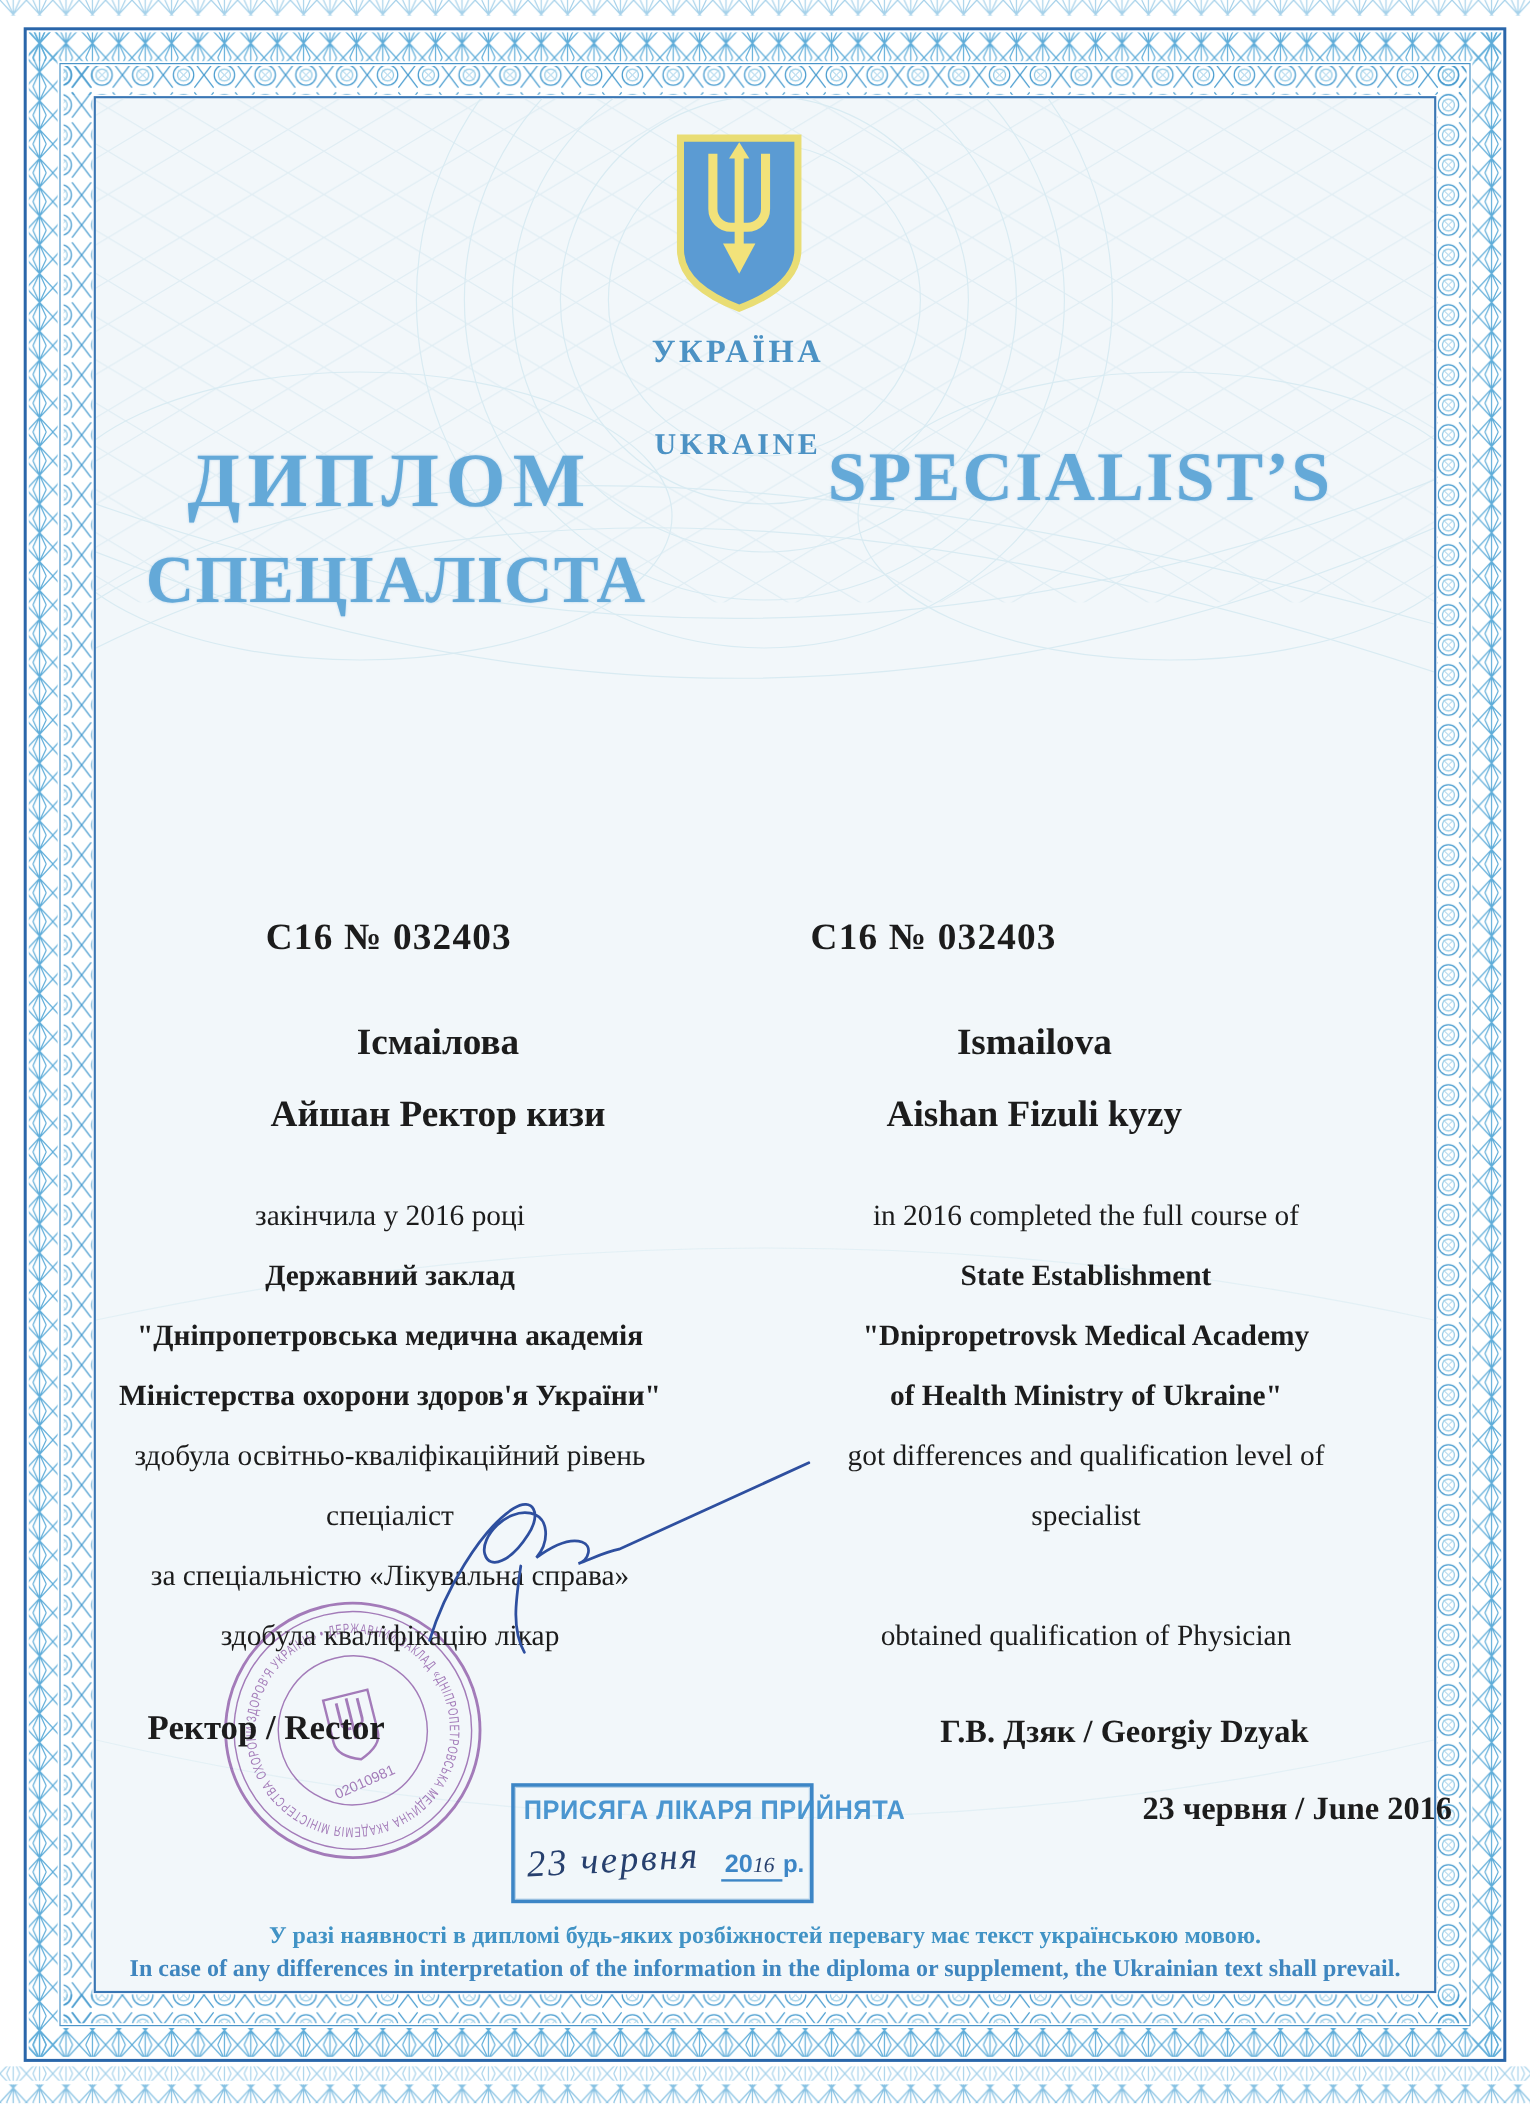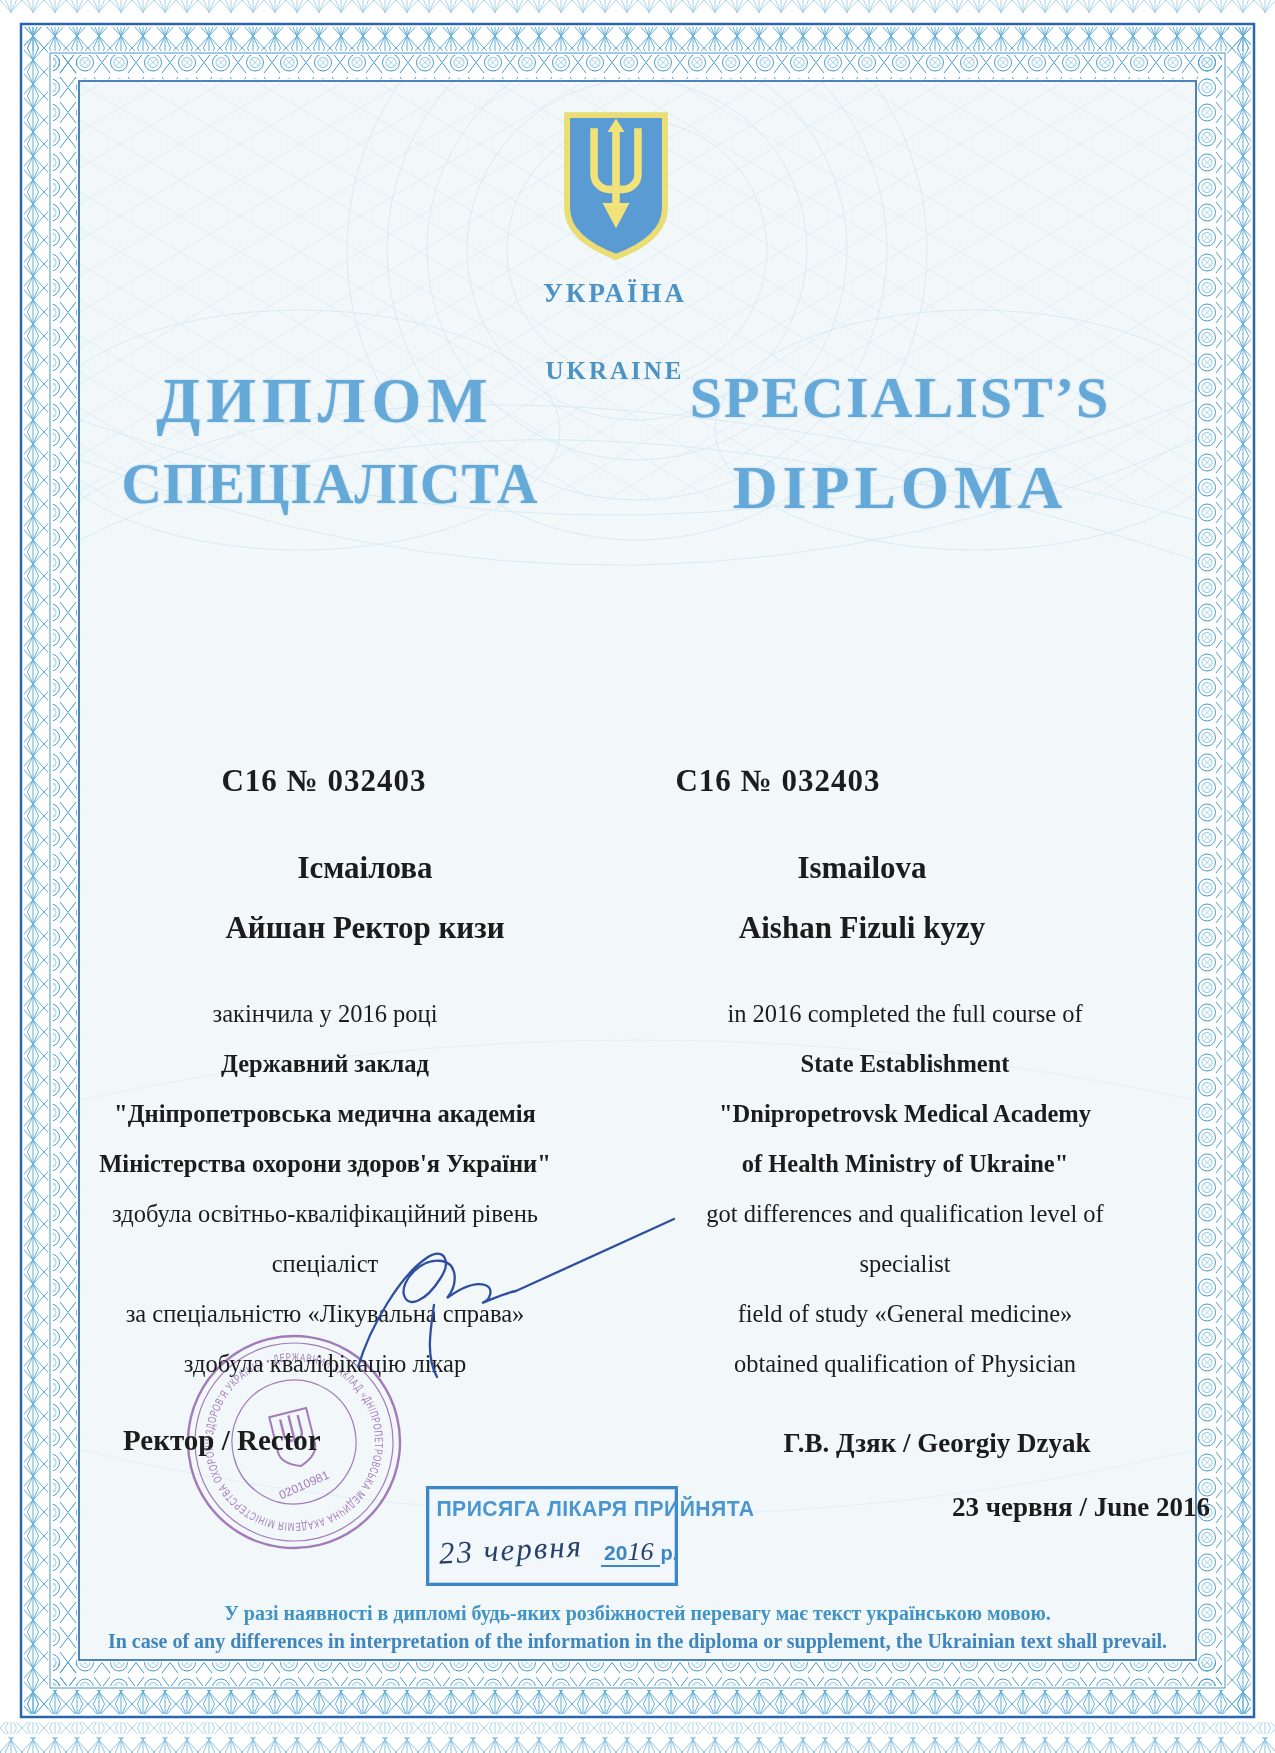--- a/index.html
+++ b/index.html
@@ -118,21 +118,20 @@
     <path d="M64,10 l10,16 h-20 z" fill="#f2e27a"></path>
     <path d="M48,110 h32 l-16,30 z" fill="#f2e27a"></path>
   </svg>
 
   <div class="abs layer ctr country" style="left:465px;top:278px;width:300px;">УКРАЇНА</div>
   <div class="abs layer ctr country" style="left:465px;top:314px;width:300px;font-size:25px;margin-top:43px;">UKRAINE</div>
 
   <div class="abs layer ctr head uk1" style="left:70px;top:364px;width:510px;">ДИПЛОМ</div>
   <div class="abs layer ctr head uk2" style="left:70px;top:452px;width:520px;">СПЕЦІАЛІСТА</div>
   <div class="abs layer ctr head en1" style="left:650px;top:364px;width:500px;">SPECIALIST’S</div>
-  <div class="abs layer ctr head en2" style="left:650px;top:452px;width:500px;">DIPLOMA</div>
 
   <div class="abs layer ctr serial" style="left:74px;top:763px;width:500px;">С16 № 032403</div>
   <div class="abs layer ctr serial" style="left:528px;top:763px;width:500px;">С16 № 032403</div>
 
   <div class="abs layer ctr pname" style="left:105px;top:850px;width:520px;">Ісмаілова</div>
   <div class="abs layer ctr pname" style="left:105px;top:910px;width:520px;">Айшан Ректор кизи</div>
   <div class="abs layer ctr pname" style="left:602px;top:850px;width:520px;">Ismailova</div>
   <div class="abs layer ctr pname" style="left:602px;top:910px;width:520px;">Aishan Fizuli kyzy</div>
 
   <div class="abs layer ctr bodyline" style="left:75px;top:1000px;width:500px;">закінчила у 2016 році</div>
@@ -143,21 +142,20 @@
   <div class="abs layer ctr bodyline" style="left:75px;top:1250px;width:500px;">спеціаліст</div>
   <div class="abs layer ctr bodyline" style="left:75px;top:1300px;width:500px;">за спеціальністю «Лікувальна справа»</div>
   <div class="abs layer ctr bodyline" style="left:75px;top:1350px;width:500px;">здобула кваліфікацію лікар</div>
 
   <div class="abs layer ctr bodyline" style="left:655px;top:1000px;width:500px;">in 2016 completed the full course of</div>
   <div class="abs layer ctr bodyline b" style="left:655px;top:1050px;width:500px;">State Establishment</div>
   <div class="abs layer ctr bodyline b" style="left:655px;top:1100px;width:500px;">"Dnipropetrovsk Medical Academy</div>
   <div class="abs layer ctr bodyline b" style="left:655px;top:1150px;width:500px;">of Health Ministry of Ukraine"</div>
   <div class="abs layer ctr bodyline" style="left:655px;top:1200px;width:500px;">got differences and qualification level of</div>
   <div class="abs layer ctr bodyline" style="left:655px;top:1250px;width:500px;">specialist</div>
-  <div class="abs layer ctr bodyline" style="left:655px;top:1300px;width:500px;">field of study «General medicine»</div>
   <div class="abs layer ctr bodyline" style="left:655px;top:1350px;width:500px;">obtained qualification of Physician</div>
 
   <svg class="abs stamp-purple" style="left:178px;top:1326px;transform:rotate(-14deg);" width="232" height="232" viewBox="0 0 232 232">
     <defs>
       <path id="ringpath" d="M116,35 a81,81 0 1 1 -0.1,0 z"></path>
     </defs>
     <g stroke="#9a63ae" fill="none">
       <circle cx="116" cy="116" r="106" stroke-width="2.4"></circle>
       <circle cx="116" cy="116" r="99" stroke-width="1.2"></circle>
       <circle cx="116" cy="116" r="62" stroke-width="1.2"></circle>
@@ -183,21 +181,21 @@
       <path d="M20,162 C32,122 62,70 90,52 C106,42 114,56 102,74 C88,96 70,104 66,90 C62,76 84,52 104,56 C120,59 120,80 109,93 C120,85 135,76 147,80 C156,83 153,95 144,98 C155,94 167,88 178,86 L336,14"></path>
       <path d="M96,100 C92,128 88,152 99,172"></path>
     </g>
   </svg>
 
   <div class="abs oathbox" style="left:412px;top:1486px;width:246px;height:94px;margin-left:14px;">
     <div class="ctr oathtitle" style="margin-top:7px;">ПРИСЯГА ЛІКАРЯ ПРИЙНЯТА</div>
     <div style="margin:10px 0 0 10px;white-space:nowrap;">
       <span class="hand hand-dm">23 червня</span>
       <span class="yearline" style="margin-left:14px;">
-        <span class="stampblue" style="font-size:21px;">20</span><span class="hand" style="font-size:26px;">16</span>
+        <span class="stampblue" style="font-size:21px;">20</span><span class="hand" style="font-size:18px;">16</span>
       </span>
       <span class="stampblue" style="font-size:20px;">р.</span>
     </div>
   </div>
 
   <div class="abs layer ctr signname" style="left:687px;top:1428px;width:500px;">Г.В. Дзяк / Georgiy Dzyak</div>
   <div class="abs layer ctr signdate" style="left:710px;top:1492px;width:500px;">23 червня / June 2016</div>
 
   <div class="abs layer ctr footer2" style="left:85px;top:1630px;width:1105px;">In case of any differences in interpretation of the information in the diploma or supplement, the Ukrainian text shall prevail.</div>
   <div class="abs layer ctr footer1" style="left:85px;top:1602px;width:1105px;">У разі наявності в дипломі будь-яких розбіжностей перевагу має текст українською мовою.</div>

